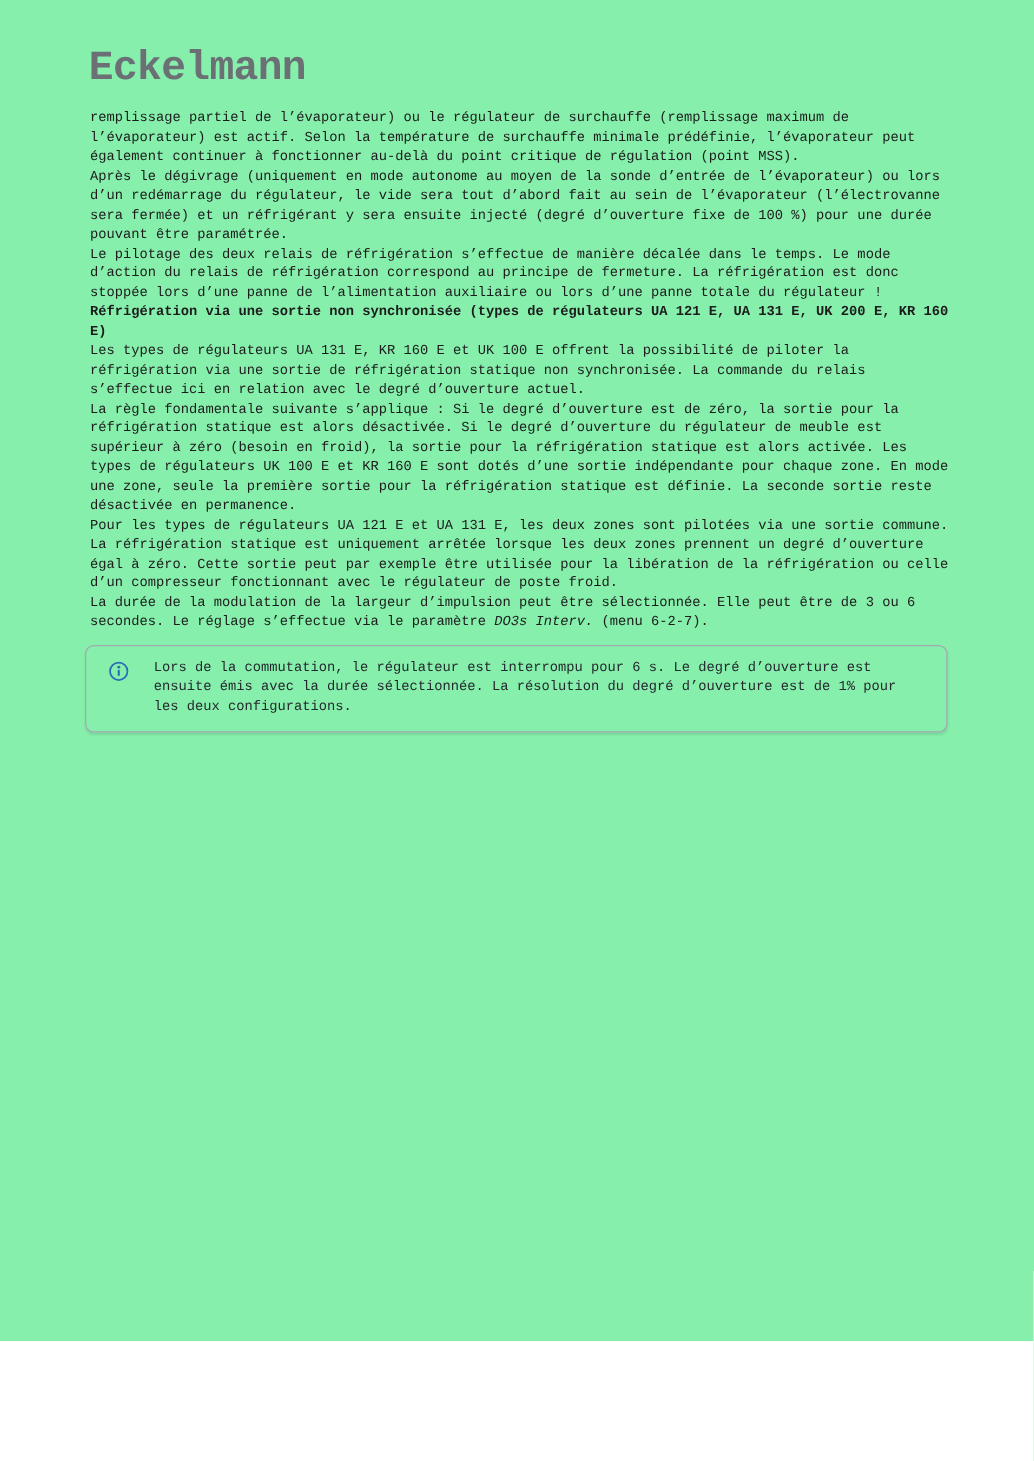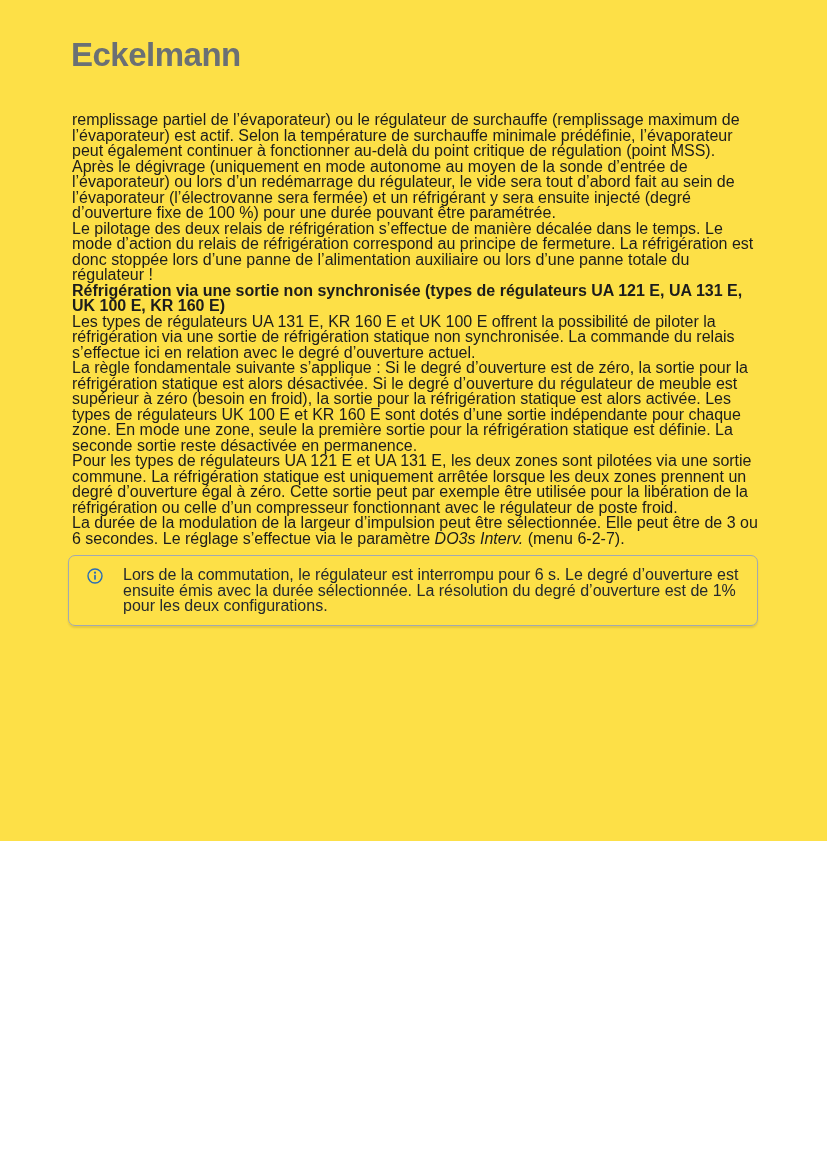--- a/index.html
+++ b/index.html
@@ -3,42 +3,42 @@
 <meta charset="utf-8">
 <style>
   html, body {
     margin: 0;
     padding: 0;
     background: #ffffff;
   }
   .page {
     position: relative;
     width: 827px;
-    height: 841px;
-    background: #fde047;
-    font-family: Liberation Sans, sans-serif;
+    height: 1073px;
+    background: #86efac;
+    font-family: Liberation Mono, monospace;
     color: #1c1c1c;
     overflow: hidden;
   }
   .logo {
     position: absolute;
     left: 71px;
     top: 38px;
     font-size: 33px;
     font-weight: bold;
     letter-spacing: -0.5px;
     color: #6b7074;
     line-height: 1;
   }
   .content {
     position: absolute;
     left: 72px;
-    top: 112px;
+    top: 88px;
     width: 692px;
-    font-size: 16px;
+    font-size: 11px;
     line-height: 15.5px;
   }
   .content p {
     margin: 0;
   }
   .section-heading {
     font-weight: bold;
     margin: 0;
     margin-top: 16px;
   }
@@ -85,21 +85,21 @@
 <div class="page">
 
   <div class="logo">Eckelmann</div>
 
   <div class="content">
 
     <p>remplissage partiel de l’évaporateur) ou le régulateur de surchauffe (remplissage maximum de l’évaporateur) est actif. Selon la température de surchauffe minimale prédéfinie, l’évaporateur peut également continuer à fonctionner au-delà du point critique de régulation (point MSS).</p>
     <p>Après le dégivrage (uniquement en mode autonome au moyen de la sonde d’entrée de l’évaporateur) ou lors d’un redémarrage du régulateur, le vide sera tout d’abord fait au sein de l’évaporateur (l’électrovanne sera fermée) et un réfrigérant y sera ensuite injecté (degré d’ouverture fixe de 100 %) pour une durée pouvant être paramétrée.</p>
     <p>Le pilotage des deux relais de réfrigération s’effectue de manière décalée dans le temps. Le mode d’action du relais de réfrigération correspond au principe de fermeture. La réfrigération est donc stoppée lors d’une panne de l’alimentation auxiliaire ou lors d’une panne totale du régulateur !</p>
 
-    <p class="section-heading">Réfrigération via une sortie non synchronisée (types de régulateurs UA 121 E, UA 131 E, UK 100 E, KR 160 E)</p>
+    <p class="section-heading">Réfrigération via une sortie non synchronisée (types de régulateurs UA 121 E, UA 131 E, UK 200 E, KR 160 E)</p>
     <p>Les types de régulateurs UA 131 E, KR 160 E et UK 100 E offrent la possibilité de piloter la réfrigération via une sortie de réfrigération statique non synchronisée. La commande du relais s’effectue ici en relation avec le degré d’ouverture actuel.</p>
     <p>La règle fondamentale suivante s’applique : Si le degré d’ouverture est de zéro, la sortie pour la réfrigération statique est alors désactivée. Si le degré d’ouverture du régulateur de meuble est supérieur à zéro (besoin en froid), la sortie pour la réfrigération statique est alors activée. Les types de régulateurs UK 100 E et KR 160 E sont dotés d’une sortie indépendante pour chaque zone. En mode une zone, seule la première sortie pour la réfrigération statique est définie. La seconde sortie reste désactivée en permanence.</p>
     <p>Pour les types de régulateurs UA 121 E et UA 131 E, les deux zones sont pilotées via une sortie commune. La réfrigération statique est uniquement arrêtée lorsque les deux zones prennent un degré d’ouverture égal à zéro. Cette sortie peut par exemple être utilisée pour la libération de la réfrigération ou celle d’un compresseur fonctionnant avec le régulateur de poste froid.</p>
 
     <p><span>La durée de la modulation de la largeur d’impulsion peut être sélectionnée. Elle peut être de 3 ou 6 secondes. Le réglage s’effectue via le paramètre </span><span class="italic">DO3s Interv.</span><span> (menu 6-2-7).</span></p>
 
     <div class="info-box">
       <span class="icon">
         <svg width="16" height="16" viewBox="0 0 16 16">
           <circle cx="8" cy="8" r="7" fill="none" stroke="#2a6db5" stroke-width="1.4"></circle>

